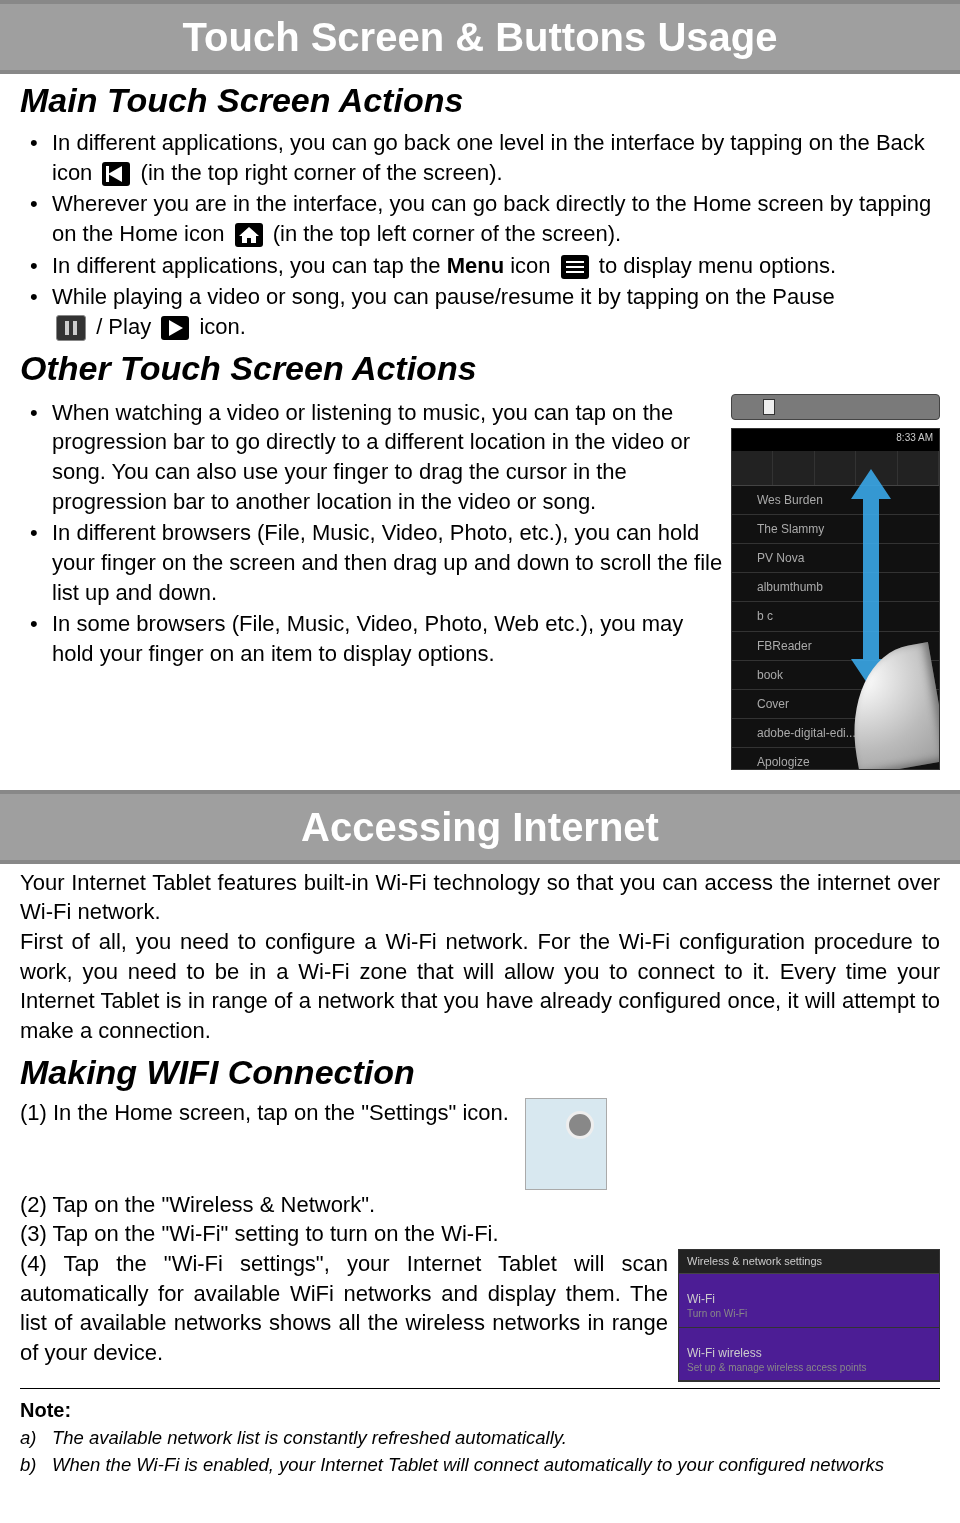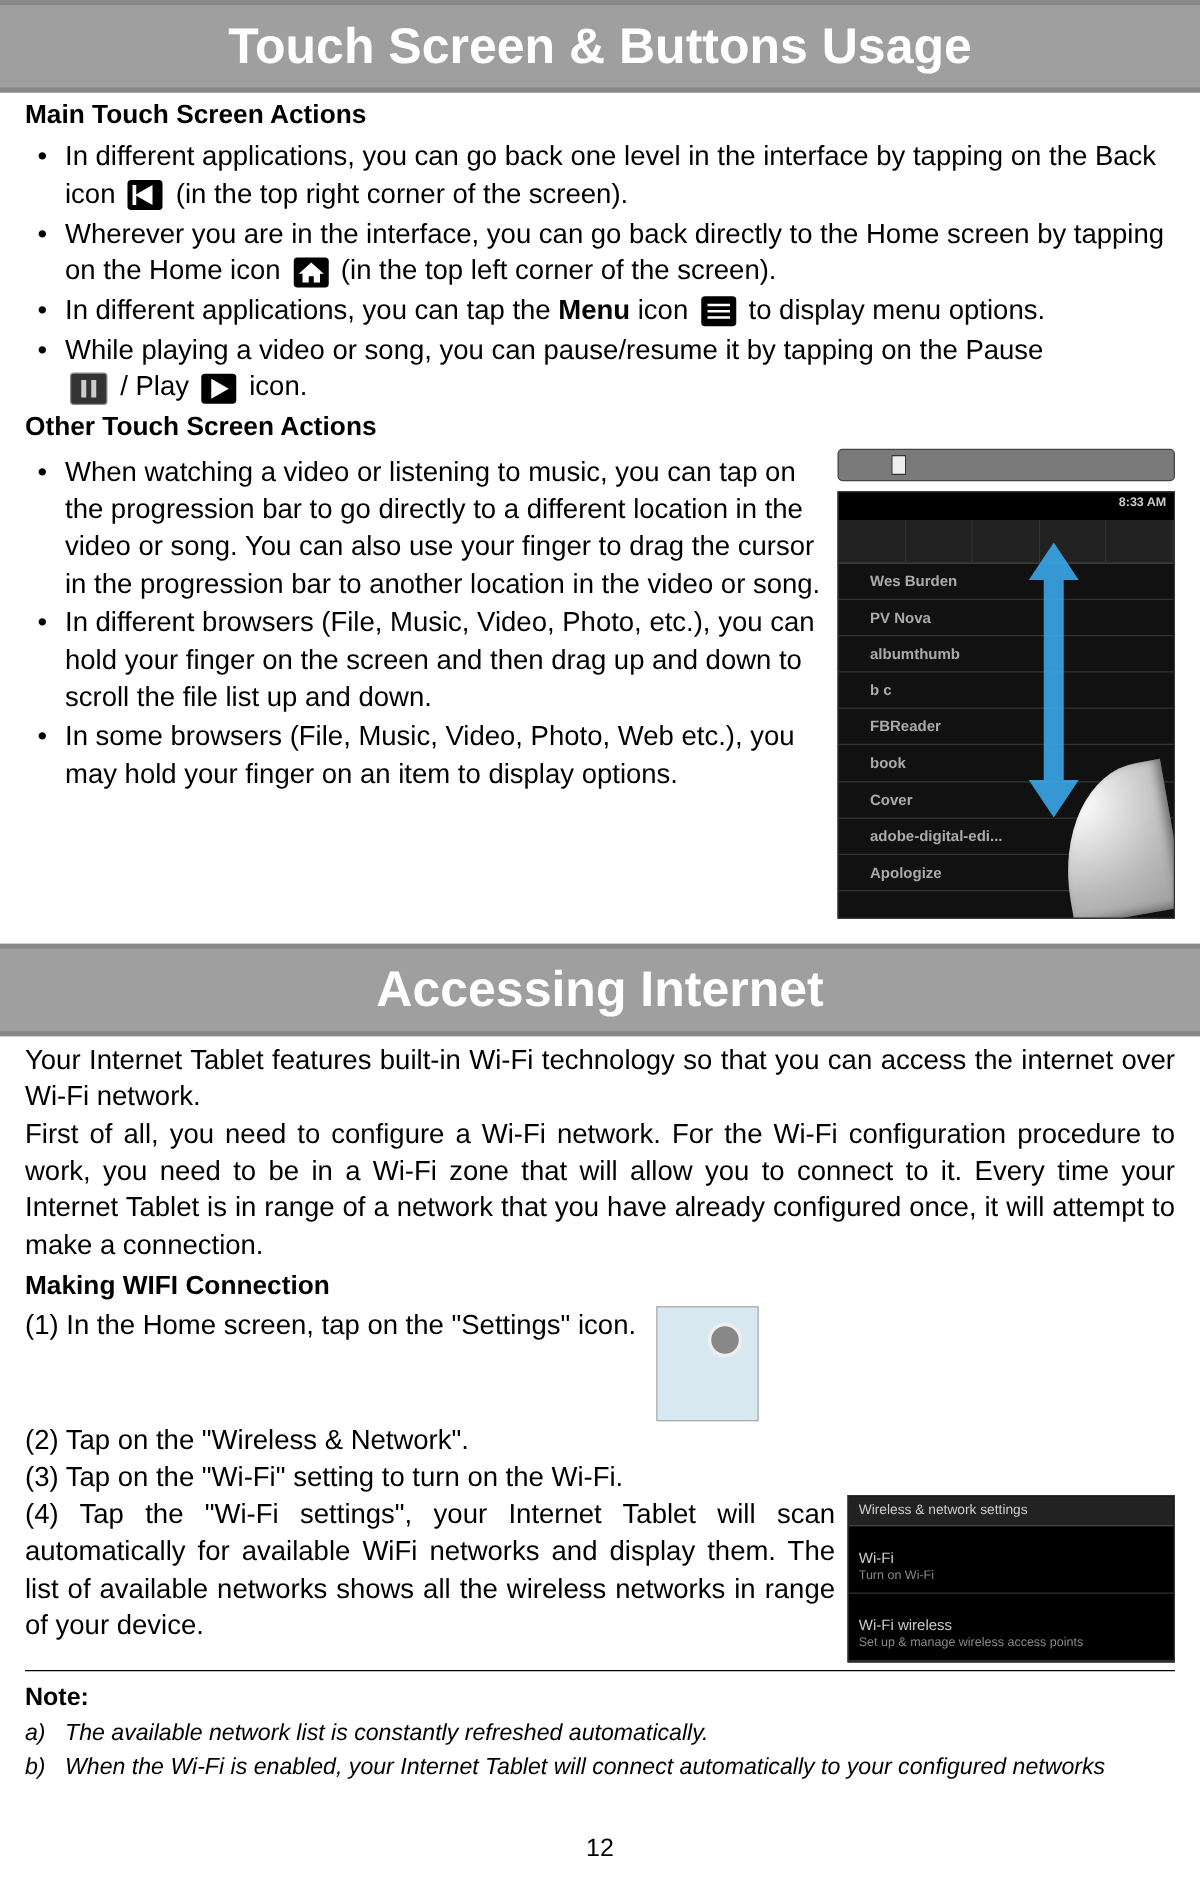--- a/index.html
+++ b/index.html
@@ -20,22 +20,23 @@
     border-bottom: 4px solid #888;
     color: #fff;
     font-weight: bold;
     font-size: 40px;
     text-align: center;
     padding: 6px 16px;
     margin: 0 -20px 4px -20px;
   }
   .section-h {
     font-weight: bold;
-    font-size: 21px;
+    font-size: 34px;
     margin: 4px 0 2px 0;
+    font-style: italic;
   }
   ul.bul {
     list-style: none;
     padding: 0;
     margin: 4px;
   }
   ul.bul > li {
     position: relative;
     padding-left: 28px;
     margin-bottom: 2px;
@@ -56,23 +57,22 @@
     border-radius: 3px;
     position: relative;
     margin: 0 4px;
   }
   .inline-icon svg { display:block; }
   .flex-row {
     display: flex;
   }
   .flex-row .col-text { flex: 1; }
   .screenshot-box {
-    width: 270px;
+    width: 209px;
     flex-shrink: 0;
-    font-weight: bold;
   }
   .slider-graphic {
     height: 24px;
     background: #7a7a7a;
     border: 1px solid #444;
     border-radius: 4px;
     margin-bottom: 8px;
     position: relative;
   }
   .slider-graphic .knob {
@@ -151,21 +151,21 @@
     position:absolute;
     top:12px; right:12px;
     width:22px; height:22px;
     border-radius:50%;
     background:#888;
     border:3px solid #eee;
   }
   .wifi-thumb {
     float: right;
     width: 260px;
-    background: #000000;
+    background: #4c1d95;
     border:1px solid #333;
     color:#ccc;
     font-size: 12px;
     margin-left: 10px;
   }
   .wifi-thumb .wh-head{ background:#222; padding:4px 8px; font-size:11px; border-bottom:1px solid #444;}
   .wifi-thumb .wh-row{ padding:6px 8px; border-bottom:1px solid #333;margin-top:11px;}
   .wifi-thumb .wh-sub{ font-size:10px; color:#888; }
   .note-h { font-weight: bold; font-size: 20px; margin-top:8px; }
   .note-list { font-style: italic; font-size: 18.5px; }
@@ -254,20 +254,23 @@
             <div></div>
             <div></div>
             <div></div>
             <div></div>
           </div>
         <div>
           <div class="phone-row">
               <span>Wes Burden</span>
             </div>
           <div class="phone-row">
+              <span>The Slammy</span>
+            </div>
+          <div class="phone-row">
               <span>PV Nova</span>
             </div>
           <div class="phone-row">
               <span>albumthumb</span>
             </div>
           <div class="phone-row">
               <span>b c</span>
             </div>
           <div class="phone-row">
               <span>FBReader</span>

